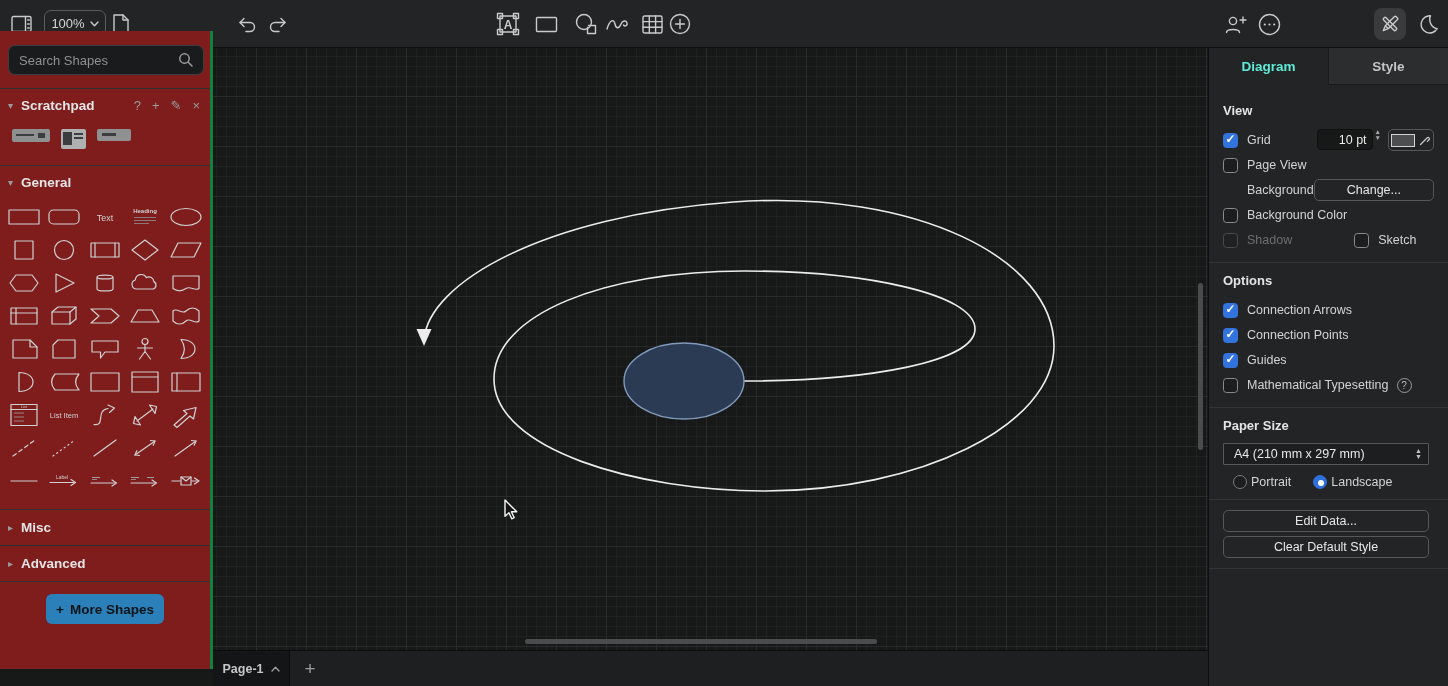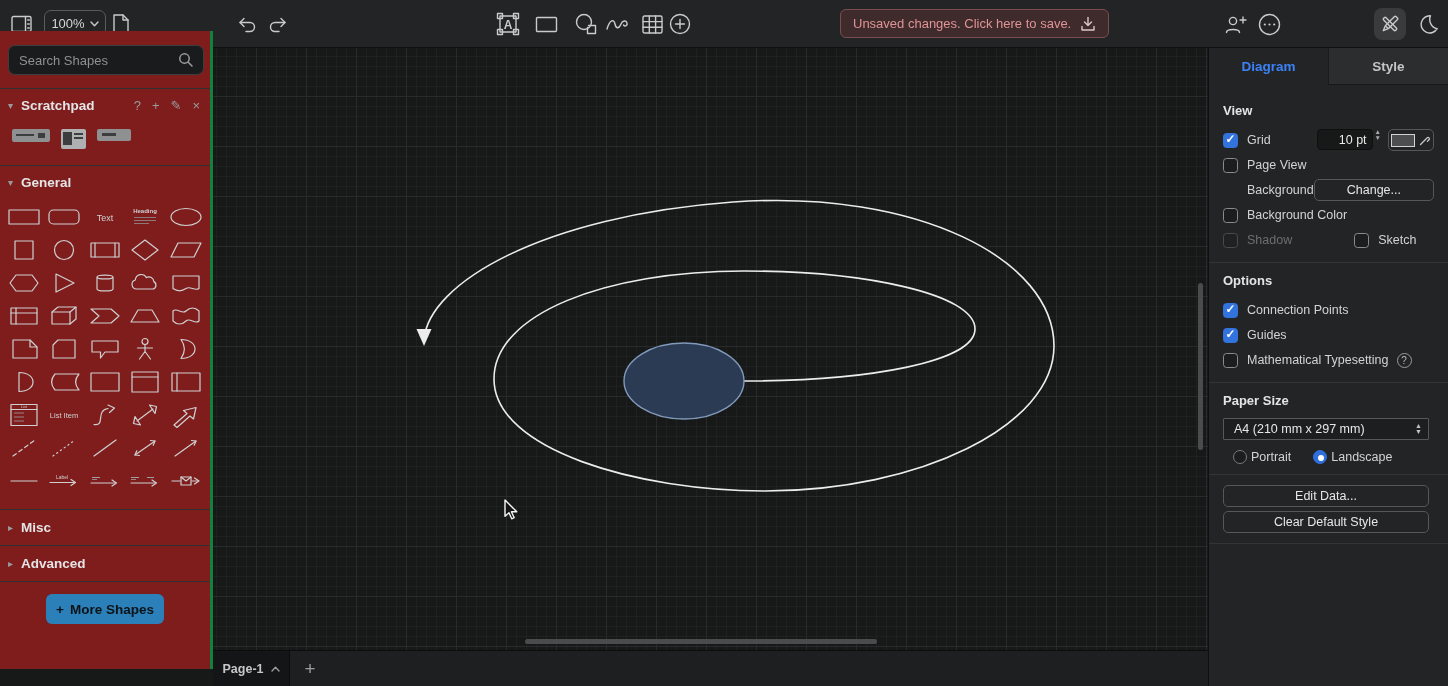--- a/index.html
+++ b/index.html
@@ -88,21 +88,21 @@
   .page-add { width:40px; display:flex; align-items:center; justify-content:center; color:#9a9b9c; font-size:19px; cursor:pointer; }
 
   
   .rpanel {
     position:absolute; left:1208px; top:48px; width:240px; height:638px;
     background:#232425; border-left:1px solid #101011;
   }
   .rtabs { display:flex; height:37px; }
   .rtab {
     flex:1; display:flex; align-items:center; justify-content:center;
-    font-size:13.5px; font-weight:bold; color:#3b82f6; cursor:pointer;
+    font-size:13.5px; font-weight:bold; color:#5eead4; cursor:pointer;
     border-bottom:1px solid #232425;
   }
   .rtab.inactive { background:#2c2d2e; color:#c4c5c6; border-left:1px solid #1a1b1c; border-bottom:1px solid #161717; }
   .rbody { padding:12px 14px 0 14px; }
   .rsec-title { font-weight:bold; font-size:13px; color:#e3e4e5; margin:6px 0 10px 0; }
   .rrow { display:flex; align-items:center; min-height:24px; margin-bottom:1px; }
   .rlabel { font-size:12.5px; color:#d2d3d4; margin-left:9px; }
   .rlabel.indent { margin-left:24px; }
   .rlabel.dim { color:#6d6e6f; }
   .cb {
@@ -227,27 +227,20 @@
       </svg>
     </div>
     <div class="tb-item" style="left:665px;width:30px;">
       <svg width="22" height="22" viewBox="0 0 22 22">
         <circle cx="11" cy="11" r="9.5" class="icon-stroke"></circle>
         <line x1="11" y1="6.5" x2="11" y2="15.5" class="icon-stroke"></line>
         <line x1="6.5" y1="11" x2="15.5" y2="11" class="icon-stroke"></line>
       </svg>
     </div>
 
-    <div class="unsaved-btn">
-      <span>Unsaved changes. Click here to save.</span>
-      <svg width="16" height="16" viewBox="0 0 16 16" style="--c:#d9c2c3">
-        <path d="M8 1.5v8 M4.5 6 8 9.5 11.5 6" stroke="#dcc7c8" fill="none" stroke-width="1.4" stroke-linecap="round" stroke-linejoin="round"></path>
-        <path d="M2 10.5v3.5h12v-3.5" stroke="#dcc7c8" fill="none" stroke-width="1.4" stroke-linecap="round" stroke-linejoin="round"></path>
-      </svg>
-    </div>
 
     <div class="tb-item" style="left:1219px;width:34px;">
       <svg width="24" height="19" viewBox="0 0 24 19">
         <circle cx="9" cy="6" r="3.6" class="icon-stroke"></circle>
         <path d="M2.5 17.5c0-4 13-4 13 0" class="icon-stroke"></path>
         <line x1="19" y1="2" x2="19" y2="8" class="icon-stroke"></line>
         <line x1="16" y1="5" x2="22" y2="5" class="icon-stroke"></line>
       </svg>
     </div>
     <div class="tb-item" style="left:1252px;width:34px;">
@@ -665,20 +658,24 @@
         <span class="cb" style="margin-left:36px;"></span>
         <span class="rlabel">Sketch</span>
       </div>
 
       <div class="rdivider"></div>
 
       <div class="rsec-title">Options</div>
 
       <div class="rrow">
         <span class="cb checked"></span>
+        <span class="rlabel">Connection Arrows</span>
+      </div>
+      <div class="rrow">
+        <span class="cb checked"></span>
         <span class="rlabel">Connection Points</span>
       </div>
       <div class="rrow">
         <span class="cb checked"></span>
         <span class="rlabel">Guides</span>
       </div>
       <div class="rrow">
         <span class="cb"></span>
         <span class="rlabel">Mathematical Typesetting</span>
         <span class="help-circ">?</span>

